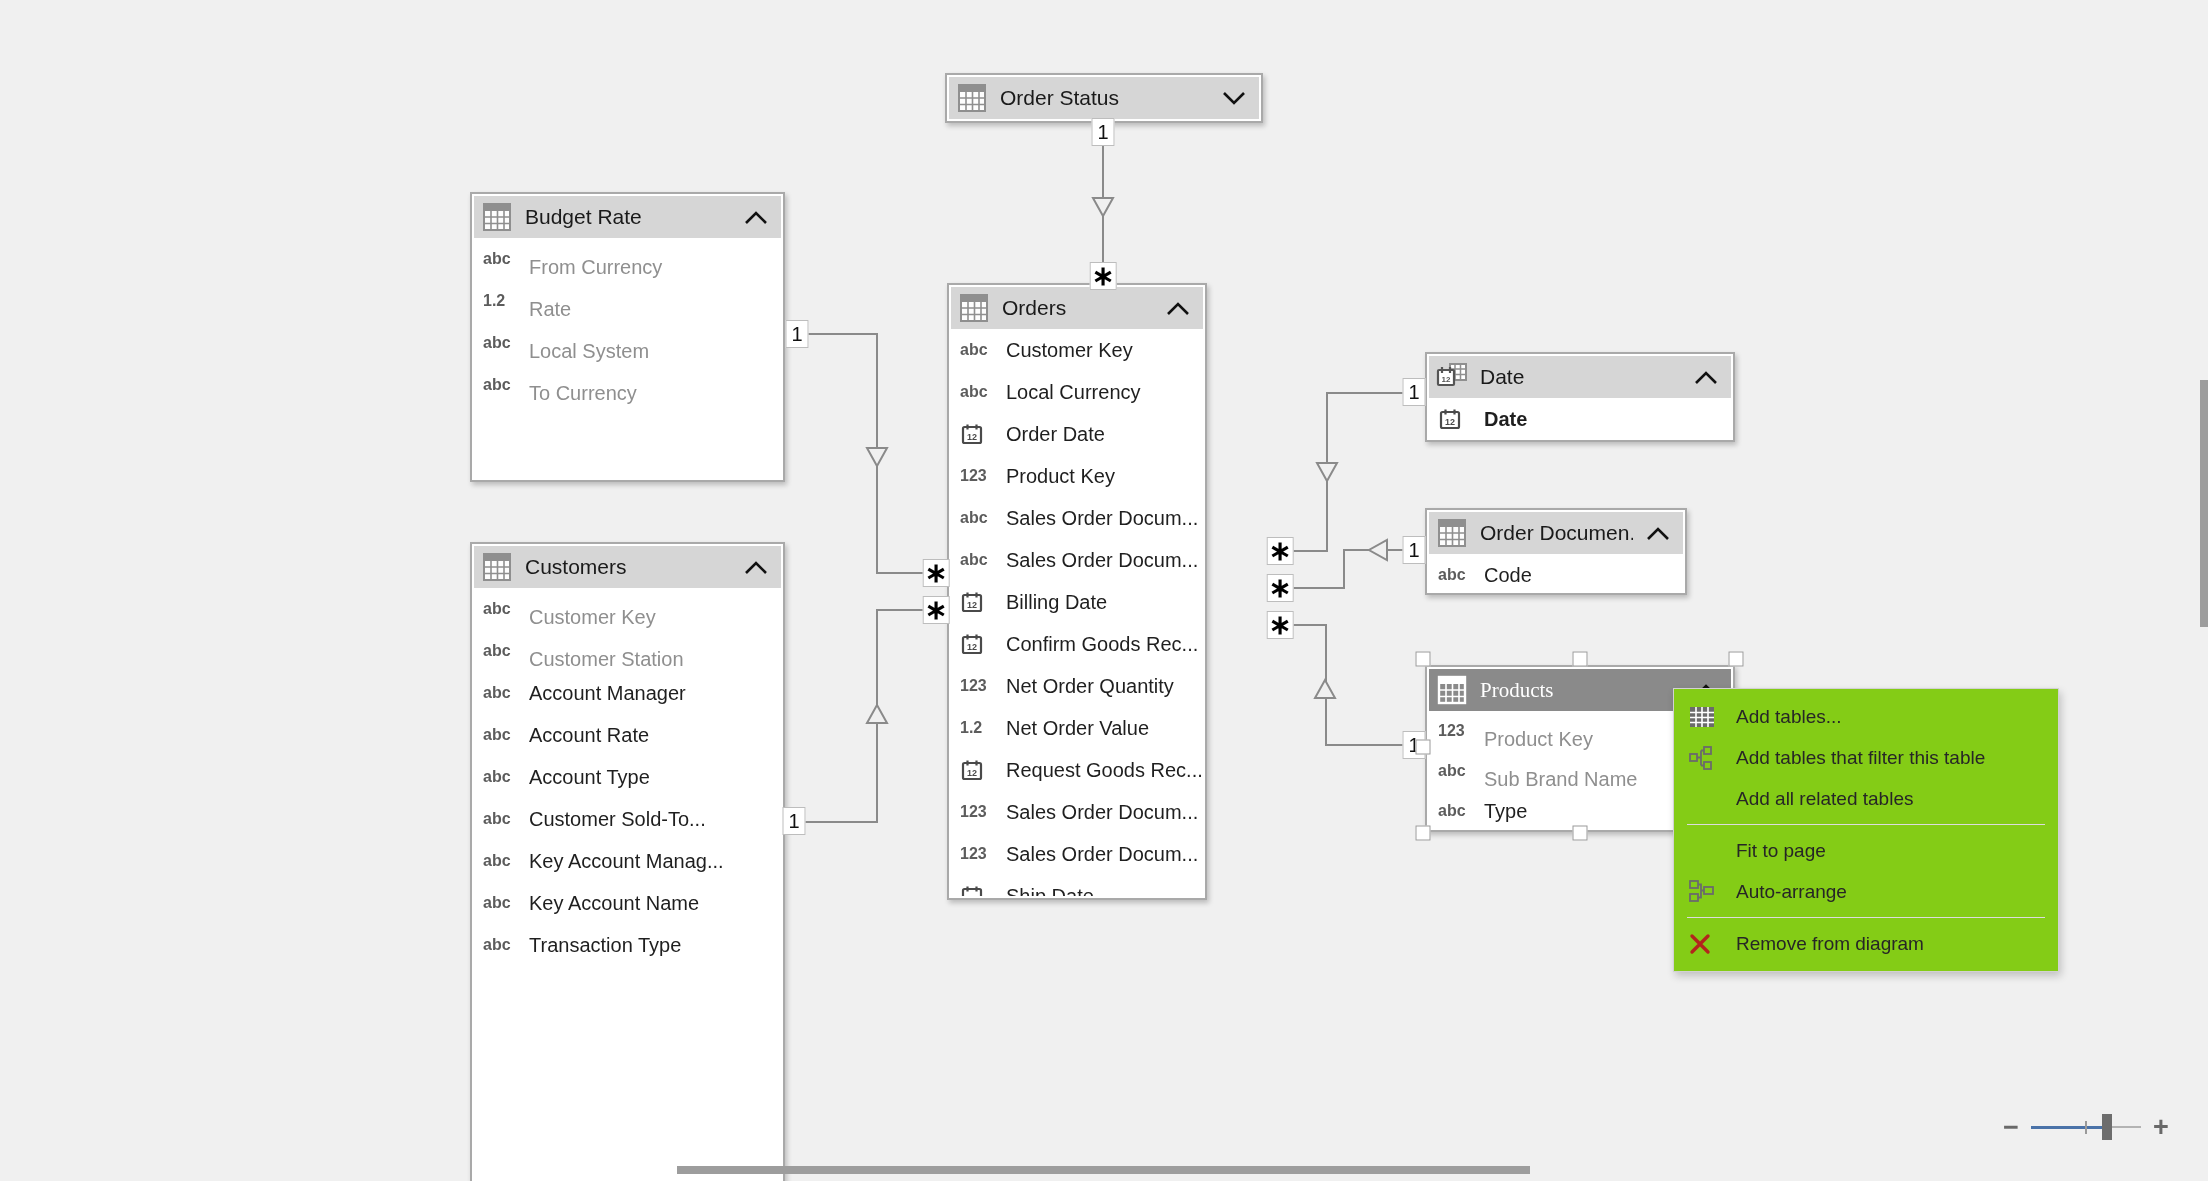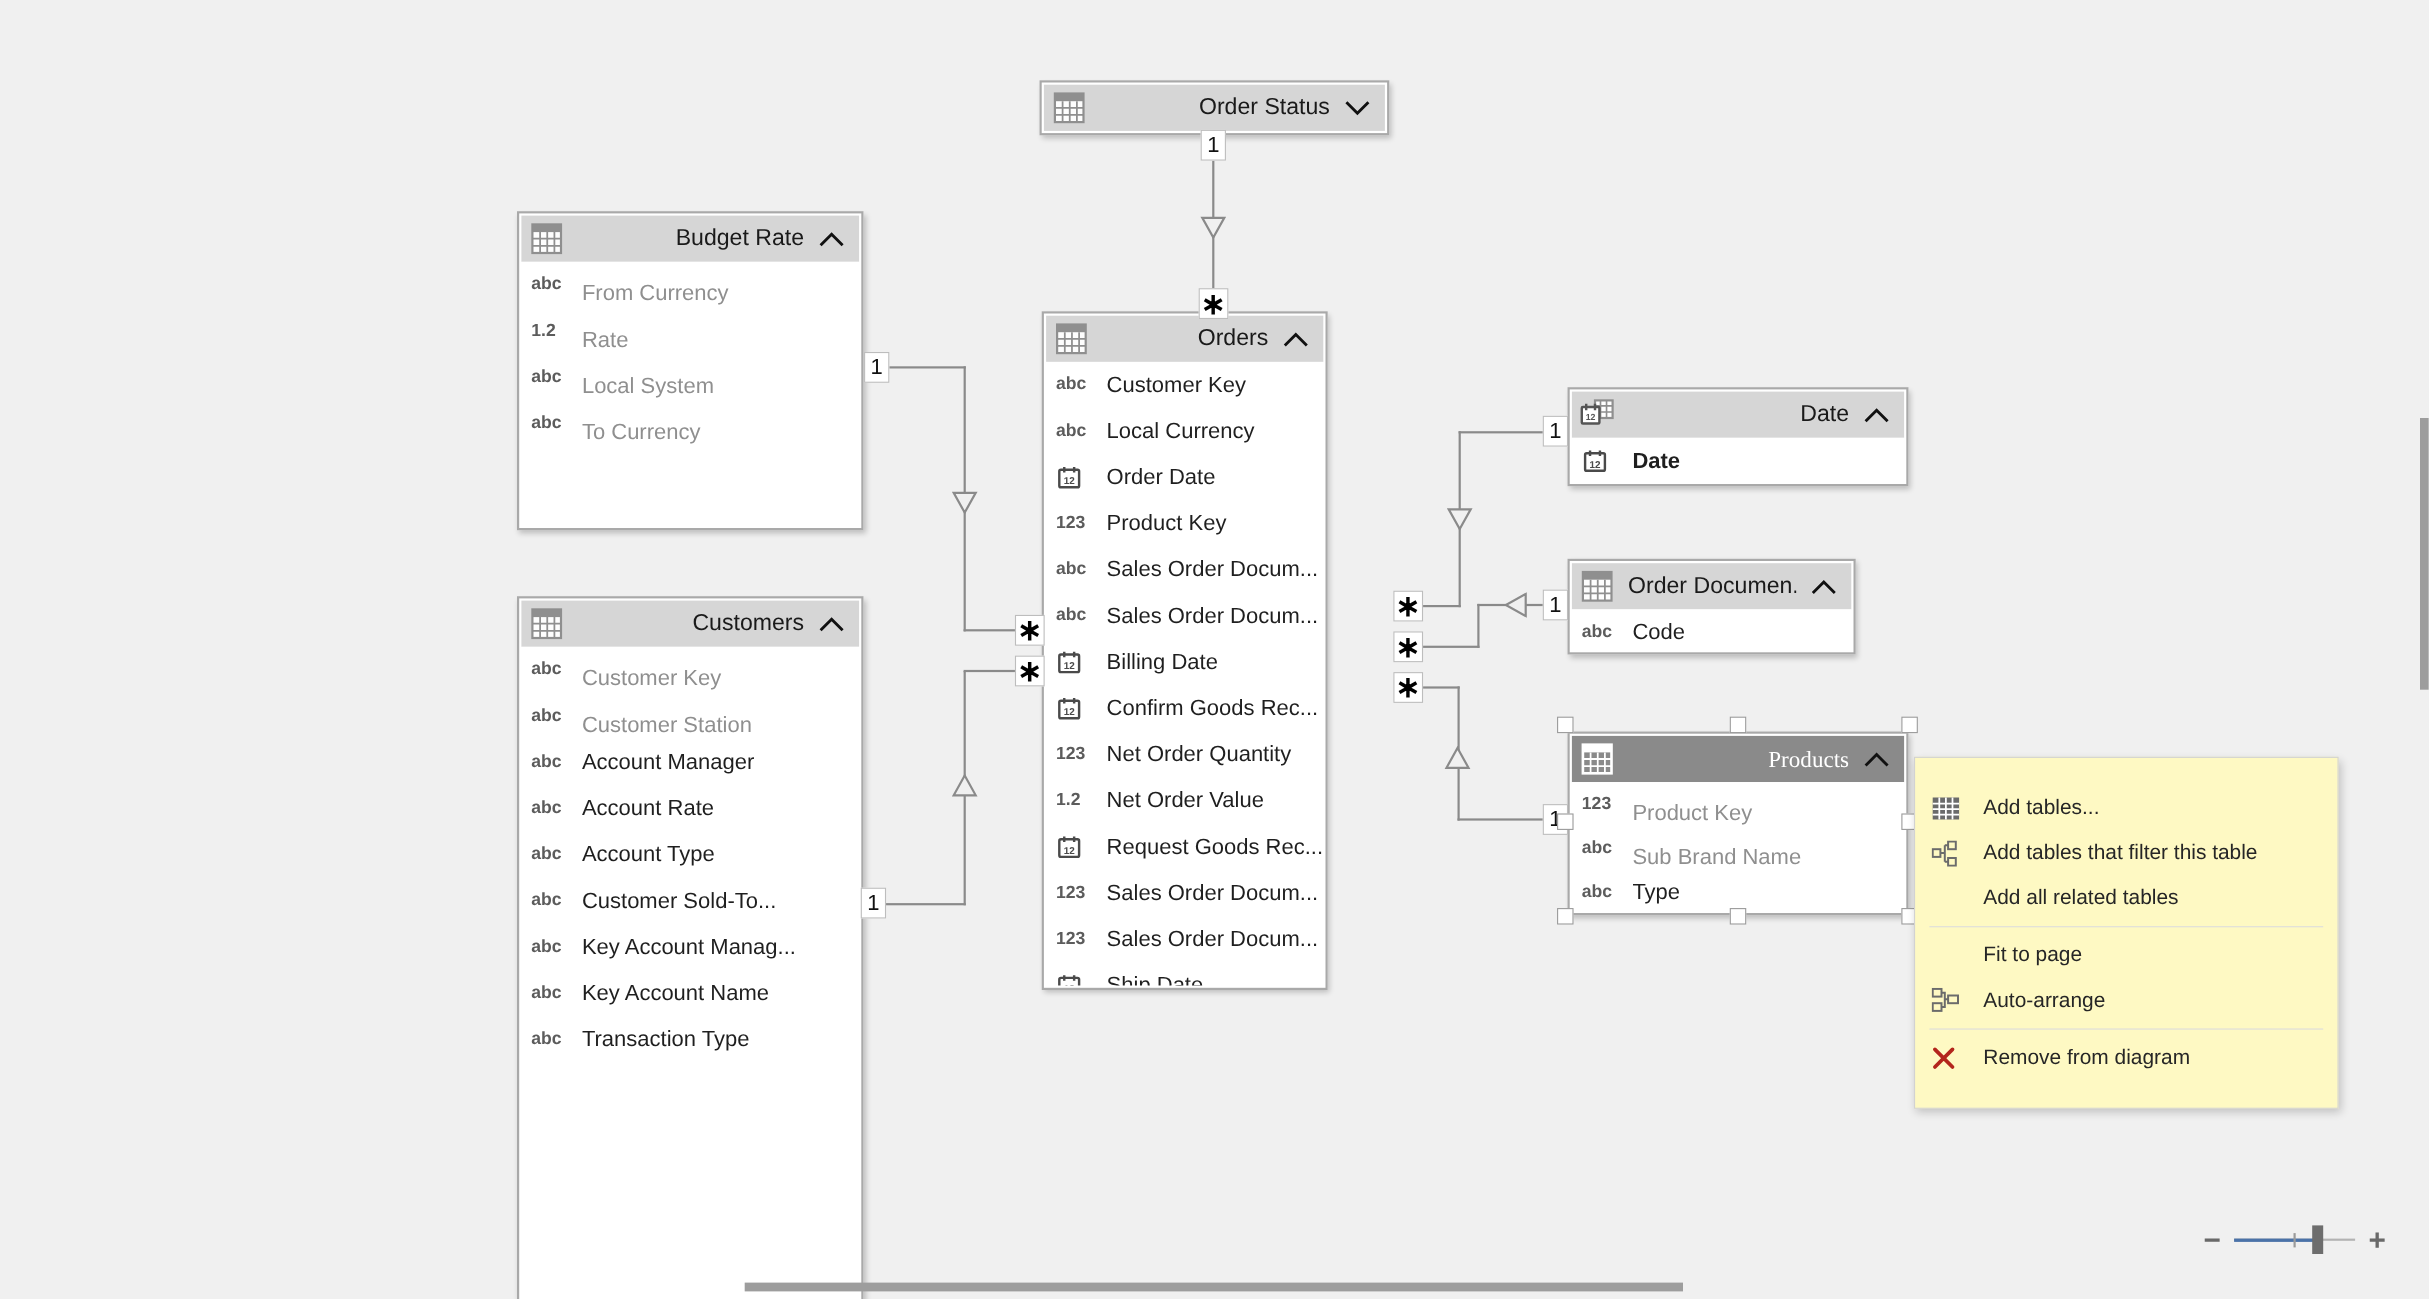--- a/index.html
+++ b/index.html
@@ -6,21 +6,20 @@
   body{
     width:2208px;height:1181px;position:relative;overflow:hidden;
     background:#f0f0f0;
     font-family:"Liberation Sans",sans-serif;
   }
   
   .table-card{
     position:absolute;box-sizing:border-box;background:#fff;
     border:2px solid #a9a9a9;padding:2px;z-index:3;
     box-shadow:2px 3px 5px rgba(0,0,0,.22);
-    text-align:right;
   }
   .t-header{
     height:42px;background:#d6d6d6;display:flex;align-items:center;
     padding:0 12px 0 7px;box-sizing:border-box;gap:12px;
   }
   .table-card.collapsed .t-header{height:100%;}
   .table-card.selected .t-header{background:#8a8a8a;font-family:Liberation Serif, serif;}
   .table-card.selected .t-title{color:#fff;}
   .t-icon{width:32px;height:32px;display:flex;align-items:center;justify-content:center;flex:0 0 auto;}
   .t-title{font-size:21px;color:#1a1a1a;flex:1;white-space:nowrap;overflow:hidden;}
@@ -45,23 +44,23 @@
     font-size:20px;color:#111;z-index:4;
   }
   .rlabel.many{font-size:27px;font-weight:900;padding:0 1px;color:#000;}
   
   .handle{
     position:absolute;width:13px;height:13px;background:#fff;
     border:1px solid #9a9a9a;z-index:5;transform:translate(-50%,-50%);
   }
   
   .ctx-menu{
-    position:absolute;left:1740px;top:688px;width:386px;box-sizing:border-box;
-    background:#fef9c3;border:1px solid #d2d2d2;box-shadow:2px 4px 8px rgba(0,0,0,.2);
-    z-index:10;padding:25px 0;
+    position:absolute;left:1673px;top:688px;width:386px;box-sizing:border-box;
+    background:#84cc16;border:1px solid #d2d2d2;box-shadow:2px 4px 8px rgba(0,0,0,.2);
+    z-index:10;padding:7px 0;
   }
   .ctx-item{height:41px;display:flex;align-items:center;padding:0 10px 0 15px;cursor:pointer;}
   .ctx-icon{width:47px;flex:0 0 auto;display:flex;align-items:center;}
   .ctx-label{font-size:19px;color:#262626;white-space:nowrap;}
   .ctx-sep{height:1px;background:#dcdcdc;margin:5px 13px;}
   
   .hscroll{position:absolute;left:677px;top:1166px;width:853px;height:8px;background:#9d9d9d;z-index:20;}
   .vscroll{position:absolute;left:2200px;top:380px;width:8px;height:247px;background:#9d9d9d;z-index:20;}
   
   .zoomctl{position:absolute;left:2000px;top:1112px;height:30px;display:flex;align-items:center;z-index:20;}

